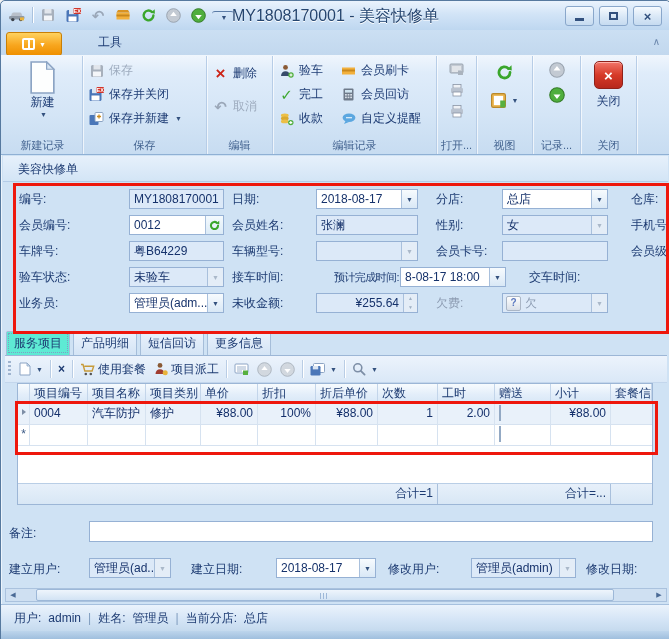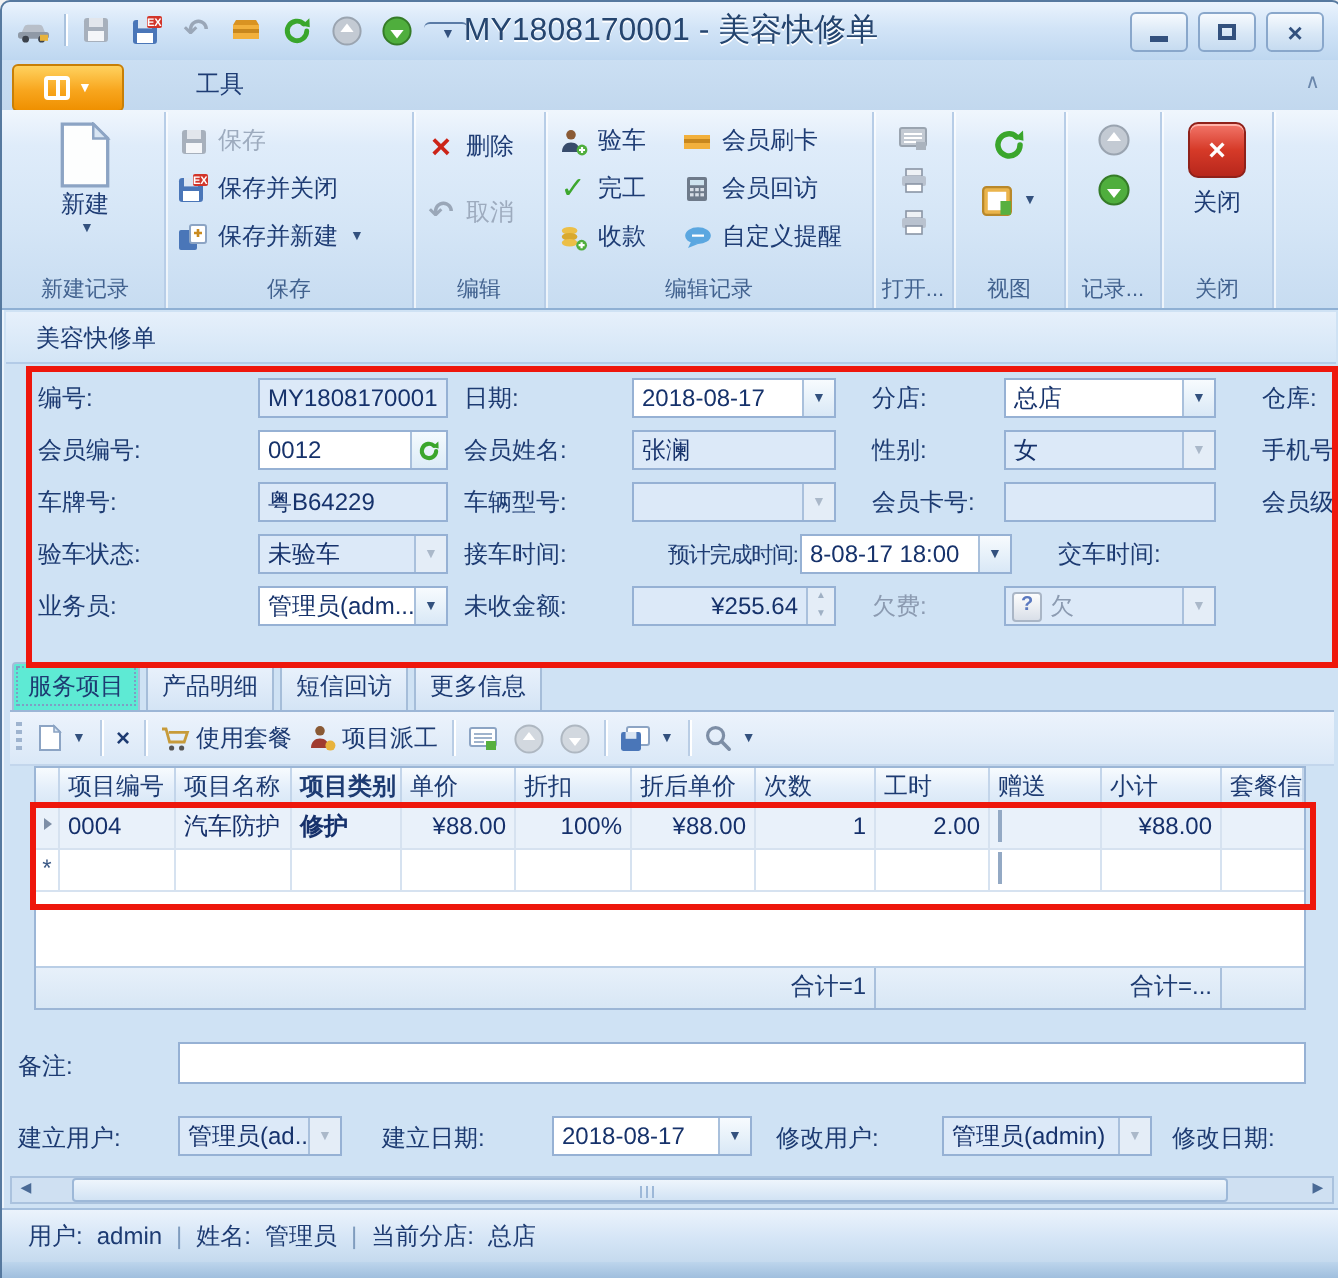--- a/index.html
+++ b/index.html
@@ -93,21 +93,21 @@
   .grip{width:3px;height:16px;background:repeating-linear-gradient(180deg,#9fb4cf 0 2px,transparent 2px 4px);margin-right:3px;}
   .tbtn{height:21px;display:flex;align-items:center;justify-content:center;gap:3px;padding:0 3px;font-size:12px;color:#1d3b72;border-radius:2px;}
   .tsep{width:1px;height:18px;background:#b9cde5;box-shadow:1px 0 0 #fff;margin:0 2px;}
   
   .grid{position:absolute;top:382px;left:16px;width:636px;height:122px;background:#fff;border:1px solid #9cb6d6;box-sizing:border-box;}
   .grow{display:flex;height:21px;border-bottom:1px solid #d6e2f0;box-sizing:border-box;}
   .ghead{height:20px;background:linear-gradient(#f7fbfe,#e3eefa 55%,#d8e7f6);border-bottom:1px solid #b9cee6;}
   .gc{box-sizing:border-box;border-right:1px solid #d6e2f0;padding:0 4px;font-size:12px;line-height:19px;
       overflow:hidden;white-space:nowrap;color:#15306b;flex:none;}
   .ghead .gc{border-right:1px solid #c3d5ea;color:#1d3b72;}
-  .c0{width:12px;padding:0;} .c1{width:58px;} .c2{width:58px;} .c3{width:55px;font-weight:bold;} .c4{width:57px;}
+  .c0{width:12px;padding:0;} .c1{width:58px;} .c2{width:58px;} .c3{width:55px;} .c4{width:57px;}
   .c5{width:58px;} .c6{width:62px;} .c7{width:60px;} .c8{width:57px;} .c9{width:56px;} .c10{width:60px;}
   .c11{flex:1;border-right:none;}
   .num{text-align:right;}
   .r1{background:#e9f1fa;}
   .cb{width:12px;height:12px;border:1px solid #93a9c4;background:#fbfdfe;margin:3px auto 0;position:relative;}
   .cb.sel::after{content:"";position:absolute;left:2px;top:2px;right:2px;bottom:2px;background:#8cb0dc;}
   .mark-cur{display:block;width:5px;height:5px;border-left:4px solid #7d8ea6;border-top:3px solid transparent;border-bottom:3px solid transparent;margin:5px auto 0;width:0;height:0;}
   .mark-new{font-size:12px;color:#3c5a86;text-align:center;line-height:19px;}
   .gsum{position:absolute;left:0;right:0;bottom:0;height:20px;background:linear-gradient(#e7f0fa,#d8e7f5);
         border-top:1px solid #b9cee6;display:flex;font-size:12px;color:#1d3b72;}

